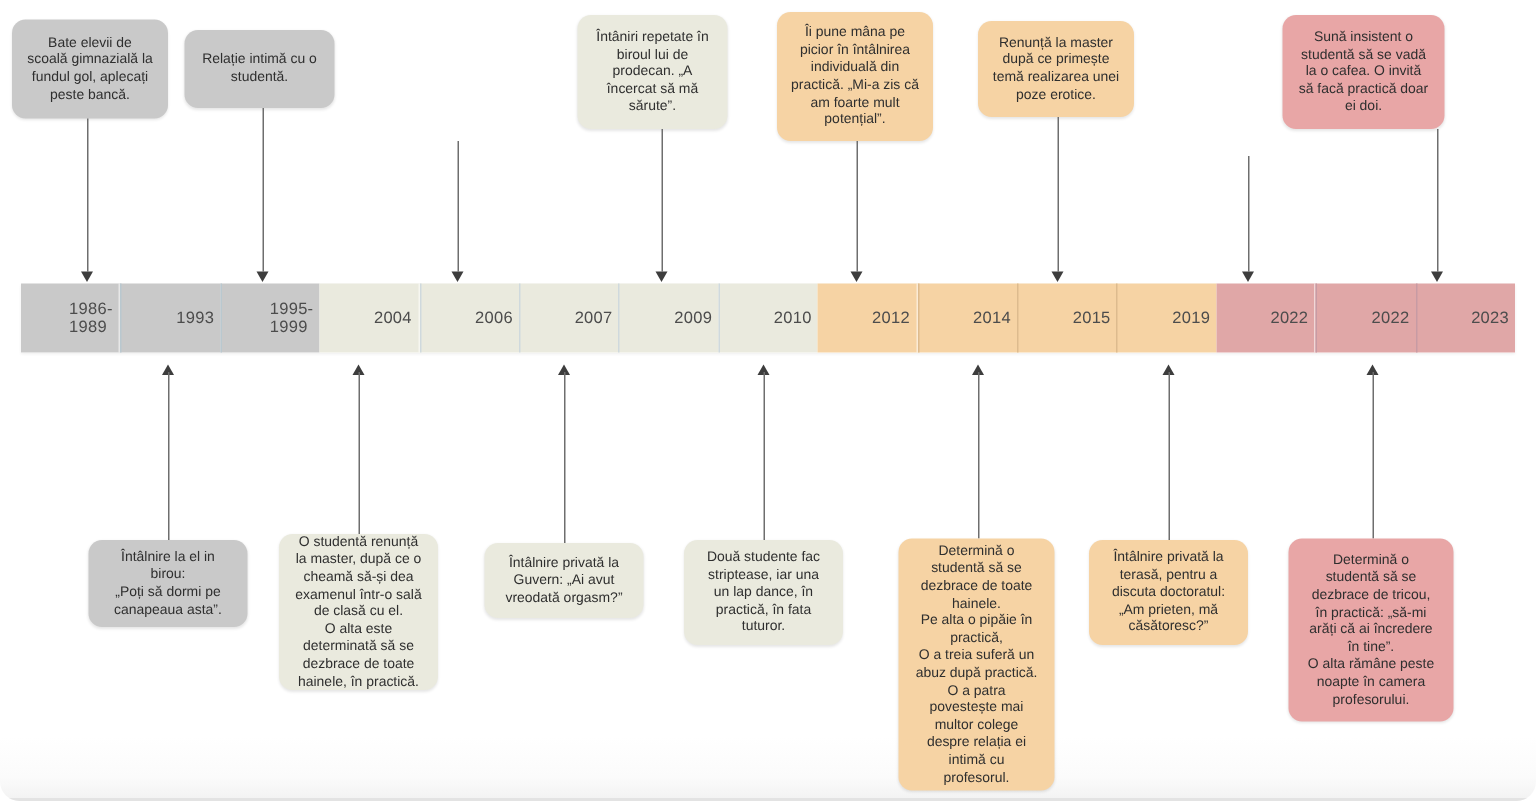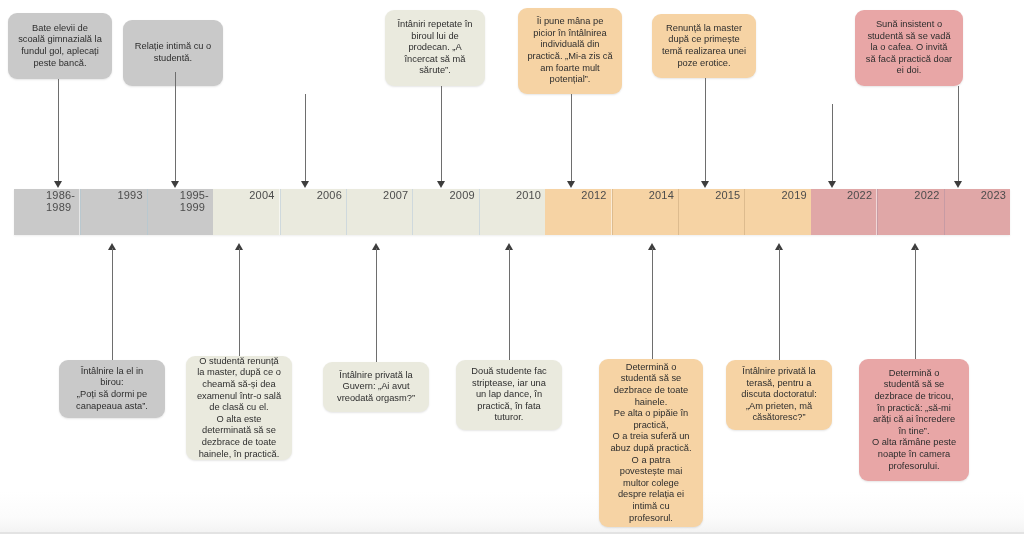--- a/index.html
+++ b/index.html
@@ -7,20 +7,21 @@
     padding: 0;
     background: #ffffff;
   }
   #canvas {
     position: relative;
     width: 1024px;
     height: 534px;
     background: linear-gradient(180deg,#ffffff 0%,#ffffff 92%,#fbfbfb 97%,#f2f2f2 100%);
     font-family: "Liberation Sans", sans-serif;
     overflow: hidden;
+    border-radius: 13px;
   }
   #canvas:after {
     content: "";
     position: absolute;
     left: 0; right: 0; bottom: 0;
     height: 2px;
     background: #e3e3e3;
   }
 
   
@@ -29,21 +30,21 @@
     left: 14px;
     top: 189px;
     width: 996px;
     height: 46px;
     display: flex;
     box-shadow: 0 1px 2px rgba(0,0,0,0.07);
   }
   .tl-cell {
     flex: 1 1 0;
     display: flex;
-    align-items: flex-start;
+    align-items: center;
     justify-content: center;
     font-size: 11px;
     color: #4c4c4c;
     letter-spacing: 0.2px;
     border-right: 1px solid rgba(255,255,255,0.55);
     box-sizing: border-box;
     padding-left: 32px;
   }
   .tl-cell:last-child { border-right: none; }
   .tl-cell.gray  { background: #c9c9c9; }
@@ -95,21 +96,21 @@
 <body>
 
 <div id="canvas">
 
   <div class="note gray" style="left:8px;  top:13px;  width:104px; height:66px;">
       <span>Bate elevii de
 scoală gimnazială la
 fundul gol, aplecați
 peste bancă.</span>
     </div>
-  <div class="note gray" style="left:123px;top:20px;  width:100px; height:66px;">
+  <div class="note gray" style="left:123px;top:20px;  width:100px; height:52px;">
       <span>Relație intimă cu o
 studentă.</span>
     </div>
   <div class="note beige" style="left:385px;top:10px;  width:100px; height:76px;">
       <span>Întâniri repetate în
 biroul lui de
 prodecan. „A
 încercat să mă
 sărute”.</span>
     </div>

